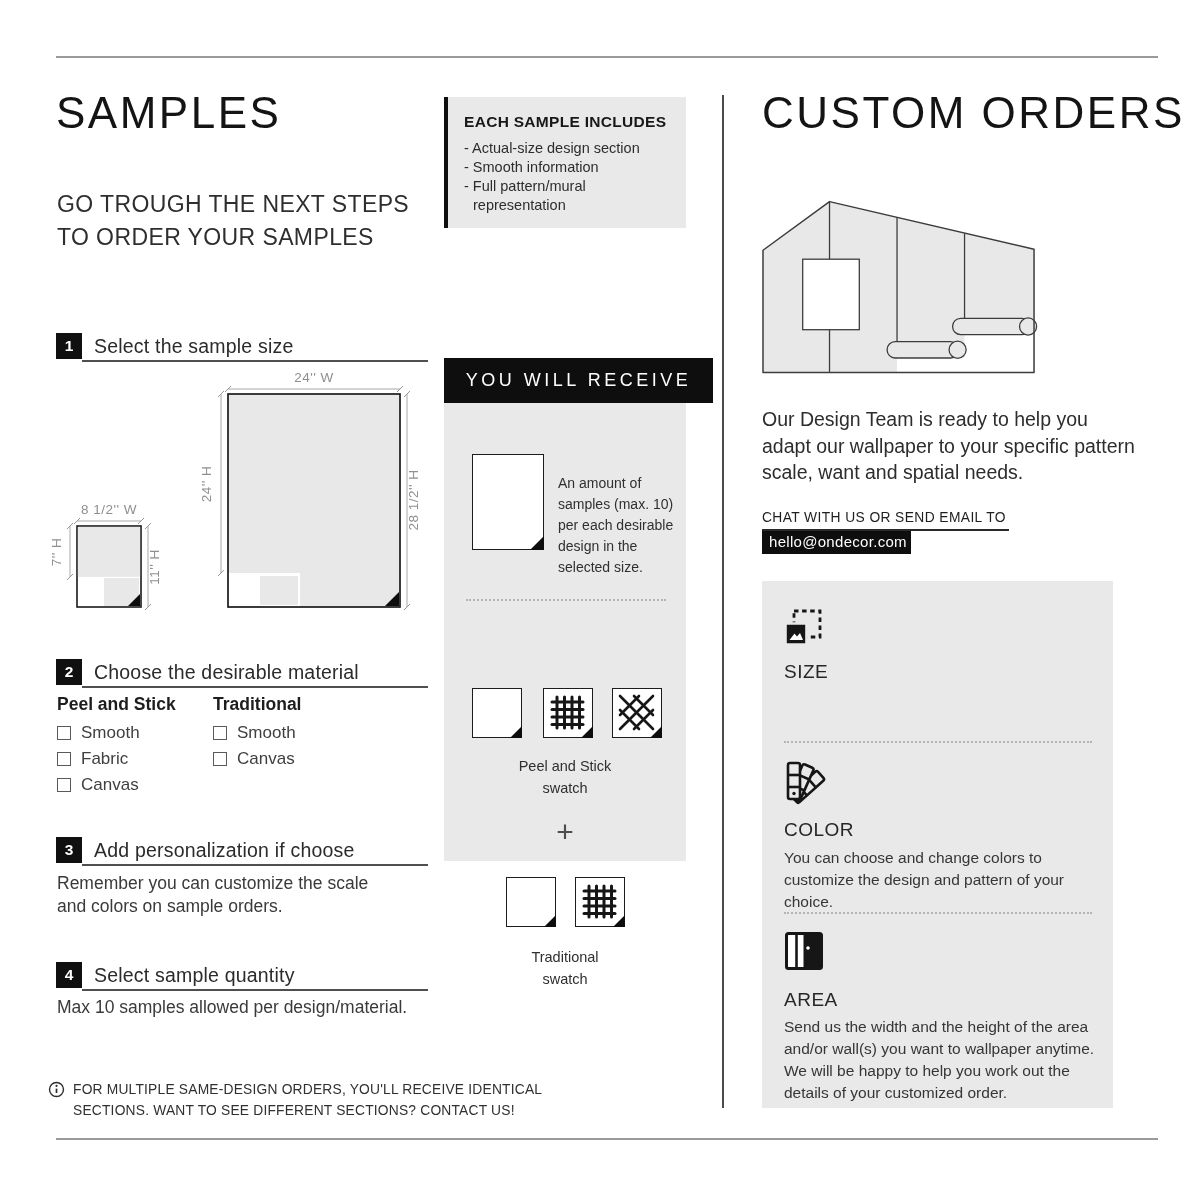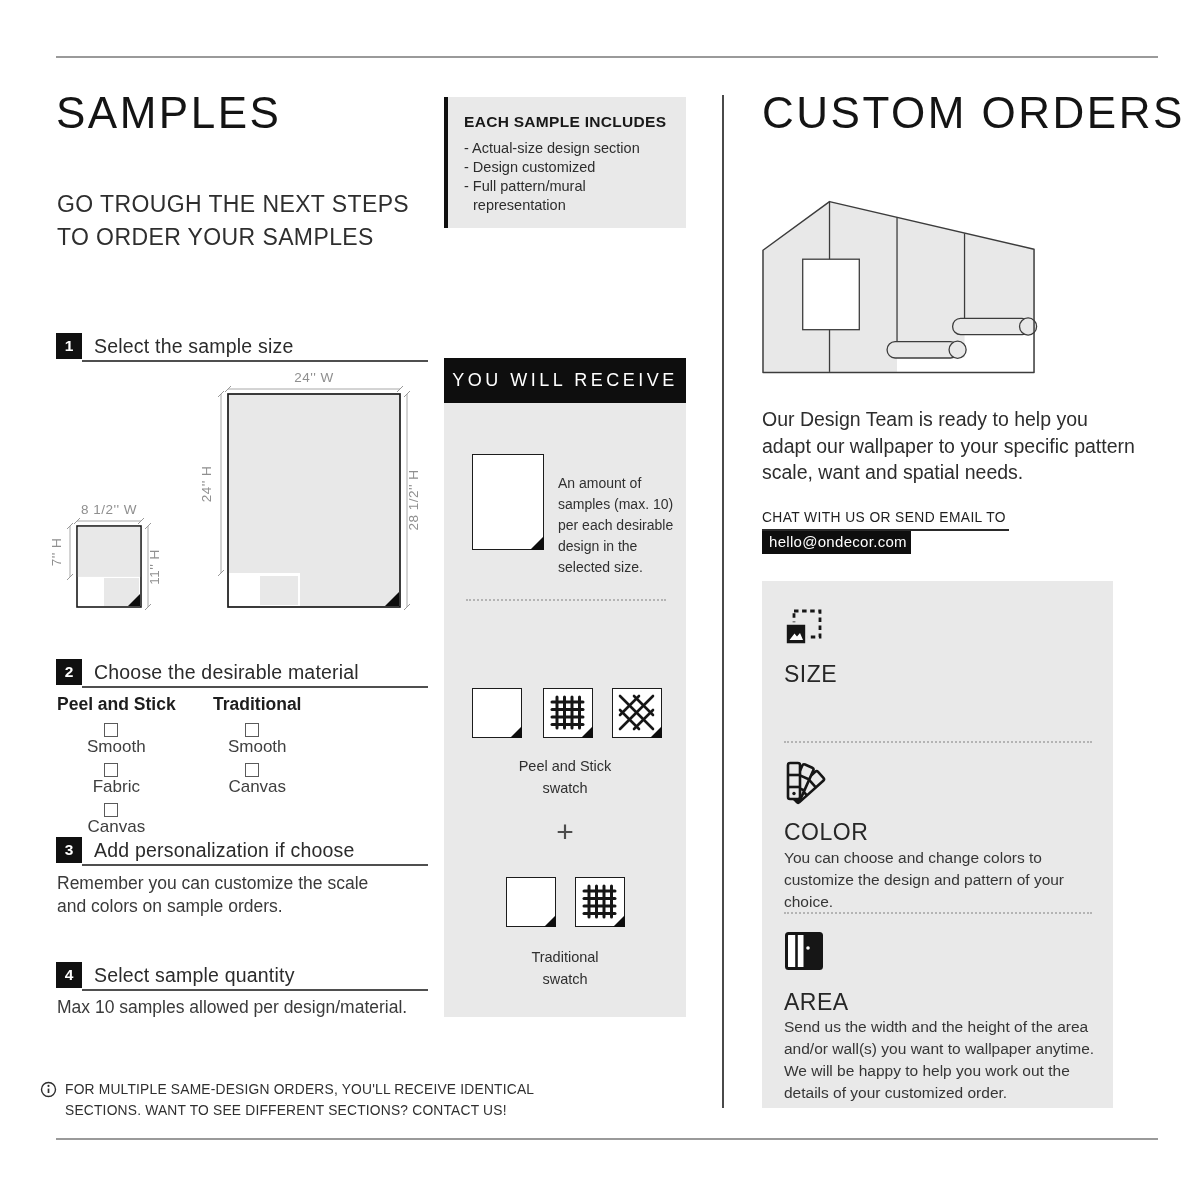--- a/index.html
+++ b/index.html
@@ -19,57 +19,57 @@
   .step{position:absolute;left:56px;display:flex;align-items:center;gap:12px;}
   .step-num{width:26px;height:26px;background:#101010;color:#fff;font-size:15.5px;font-weight:700;
             display:flex;align-items:center;justify-content:center;}
   .step-label{font-size:19.5px;color:#2b2b2b;letter-spacing:.2px;white-space:nowrap;}
   .step-rule{position:absolute;left:82px;width:346px;height:2px;background:#4f4f4f;}
   .body-text{position:absolute;font-size:17.5px;line-height:1.3;color:#3a3a3a;}
 
   
   .mat-col{position:absolute;top:694px;}
   .mat-title{font-size:17.5px;font-weight:700;color:#1d1d1d;margin-bottom:8px;}
-  .mat-item{display:flex;align-items:center;margin-bottom:6px;font-size:17px;color:#3f3f3f;flex-direction:column;}
+  .mat-item{display:flex;align-items:center;margin-bottom:6px;font-size:17px;color:#3f3f3f;}
   .checkbox{width:12px;height:12px;border:1.6px solid #5a5a5a;margin-right:10px;display:inline-block;background:#fff;}
 
   
-  .footnote{position:absolute;left:40px;top:1080px;display:flex;gap:8px;}
+  .footnote{position:absolute;left:48px;top:1080px;display:flex;gap:8px;}
   .footnote-text{font-size:13.8px;line-height:1.5;color:#303030;letter-spacing:.2px;}
 
   
   .includes-box{position:absolute;left:444px;top:97px;width:242px;height:131px;background:#e9e9e9;
                 border-left:4px solid #0f0f0f;box-sizing:border-box;padding:16px 10px 0 16px;}
   .includes-title{font-size:15.5px;font-weight:700;letter-spacing:.3px;color:#181818;margin-bottom:8px;}
   .includes-item{font-size:14.5px;line-height:1.3;color:#2d2d2d;padding-left:9px;text-indent:-9px;}
   .includes-item::before{content:"- ";}
 
-  .receive-bar{position:absolute;left:444px;top:358px;width:242px;height:45px;background:#0e0e0e;
+  .receive-bar{position:absolute;left:444px;top:358px;width:269px;height:45px;background:#0e0e0e;
                display:flex;align-items:center;justify-content:center;}
   .receive-title{color:#fff;font-size:18px;letter-spacing:3.5px;font-weight:400;white-space:nowrap;}
-  .receive-panel{position:absolute;left:444px;top:403px;width:242px;height:614px;background:#e9e9e9;}
+  .receive-panel{position:absolute;left:444px;top:403px;width:242px;height:458px;background:#e9e9e9;}
 
   .sheet-icon{position:absolute;background:#fff;border:1.5px solid #1c1c1c;box-sizing:border-box;}
   .fold::after{content:"";position:absolute;right:-1px;bottom:-1px;width:0;height:0;
                border-left:14px solid transparent;border-bottom:14px solid #0d0d0d;}
   .fold-sm::after{border-left-width:12px;border-bottom-width:12px;}
   .swatch{position:absolute;width:50px;height:50px;background:#fff;border:1.5px solid #1c1c1c;box-sizing:border-box;}
   .panel-text{position:absolute;font-size:14px;line-height:1.5;color:#303030;}
   .center-text{position:absolute;left:0;width:100%;text-align:center;font-size:14.5px;line-height:1.55;color:#2f2f2f;}
   .dotted{position:absolute;border-top:2px dotted #b4b4b4;height:0;}
   .plus-sign{position:absolute;left:0;width:100%;text-align:center;font-size:30px;font-weight:300;color:#4d4d4d;}
 
   
   .right-intro{position:absolute;left:762px;top:406px;width:374px;font-size:19.5px;line-height:1.37;color:#2d2d2d;}
   .chat-label{position:absolute;left:762px;top:510px;font-size:13.8px;letter-spacing:.4px;color:#1f1f1f;
               border-bottom:2px solid #2a2a2a;padding:0 3px 4px 0;}
   .email-badge{position:absolute;left:762px;top:531px;background:#0e0e0e;color:#fff;font-size:15px;
                padding:2px 4px 4px 7px;letter-spacing:.3px;}
   .right-panel{position:absolute;left:762px;top:581px;width:351px;height:527px;background:#e9e9e9;}
-  .feat-title{position:absolute;left:22px;font-size:23px;letter-spacing:.5px;color:#272727;text-align:center;}
+  .feat-title{position:absolute;left:22px;font-size:19px;letter-spacing:.5px;color:#272727;text-align:center;}
   .feat-body{position:absolute;left:22px;width:318px;font-size:15.5px;line-height:1.42;color:#363636;}
   .feat-divider{position:absolute;left:22px;width:308px;border-top:2px dotted #b4b4b4;height:0;}
 
   svg text{font-family:"Liberation Sans",sans-serif;}
   .dim-label{font-size:13.5px;fill:#8f8f8f;letter-spacing:.5px;}
 </style>
 </head>
 <body>
 
 <div class="page">
@@ -194,21 +194,21 @@
     </svg>
     <div class="footnote-text">
       <div>FOR MULTIPLE SAME-DESIGN ORDERS, YOU'LL RECEIVE IDENTICAL</div>
       <div>SECTIONS. WANT TO SEE DIFFERENT SECTIONS? CONTACT US!</div>
     </div>
   </div>
 
   <div class="includes-box">
     <div class="includes-title">EACH SAMPLE INCLUDES</div>
     <div class="includes-item">Actual-size design section</div>
-    <div class="includes-item">Design customized</div>
+    <div class="includes-item">Smooth information</div>
     <div class="includes-item">Full pattern/mural representation</div>
   </div>
 
   <div class="receive-bar">
     <span class="receive-title">YOU WILL RECEIVE</span>
   </div>
 
   <div class="receive-panel">
     <div class="sheet-icon fold" style="left:28px;top:51px;width:72px;height:96px"></div>
     <div class="panel-text" style="left:114px;top:70px;width:124px">An amount of samples (max. 10) per each desirable design in the selected size.</div>

